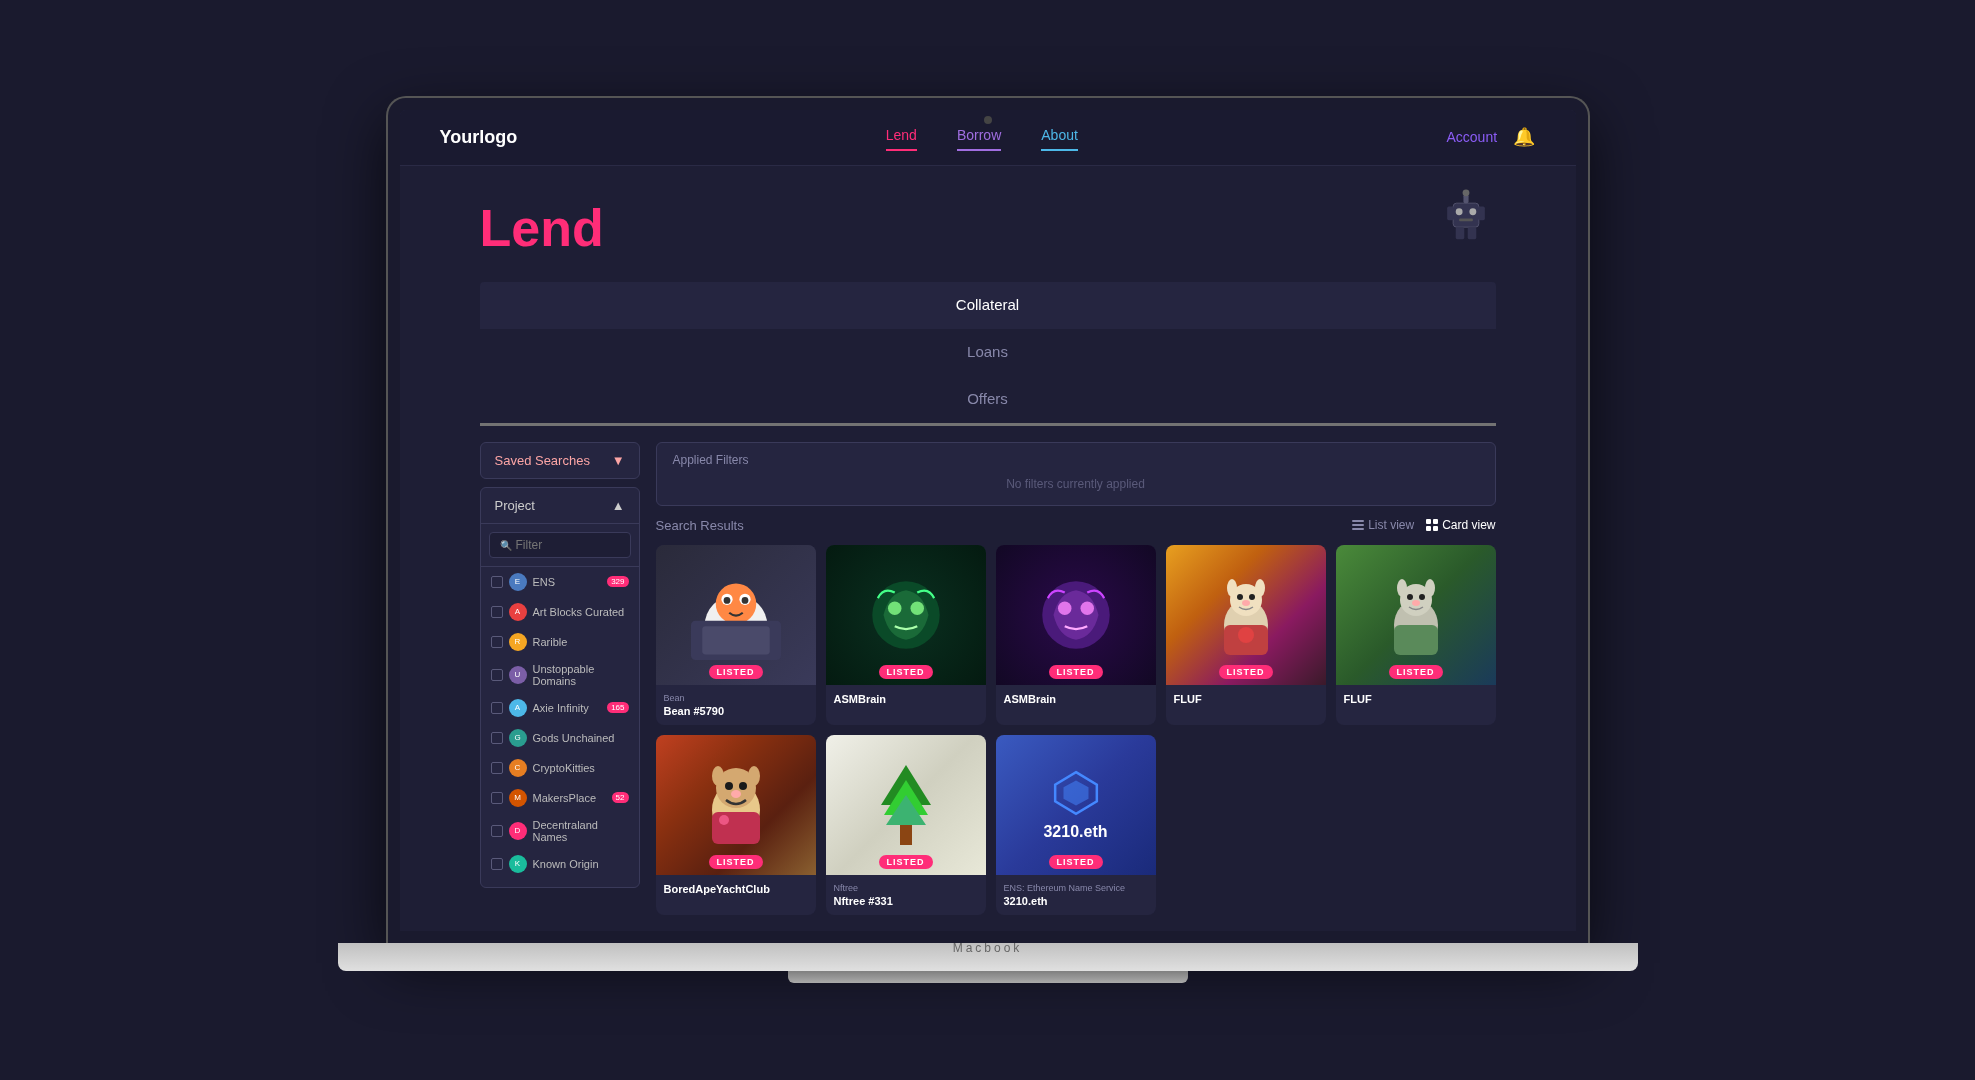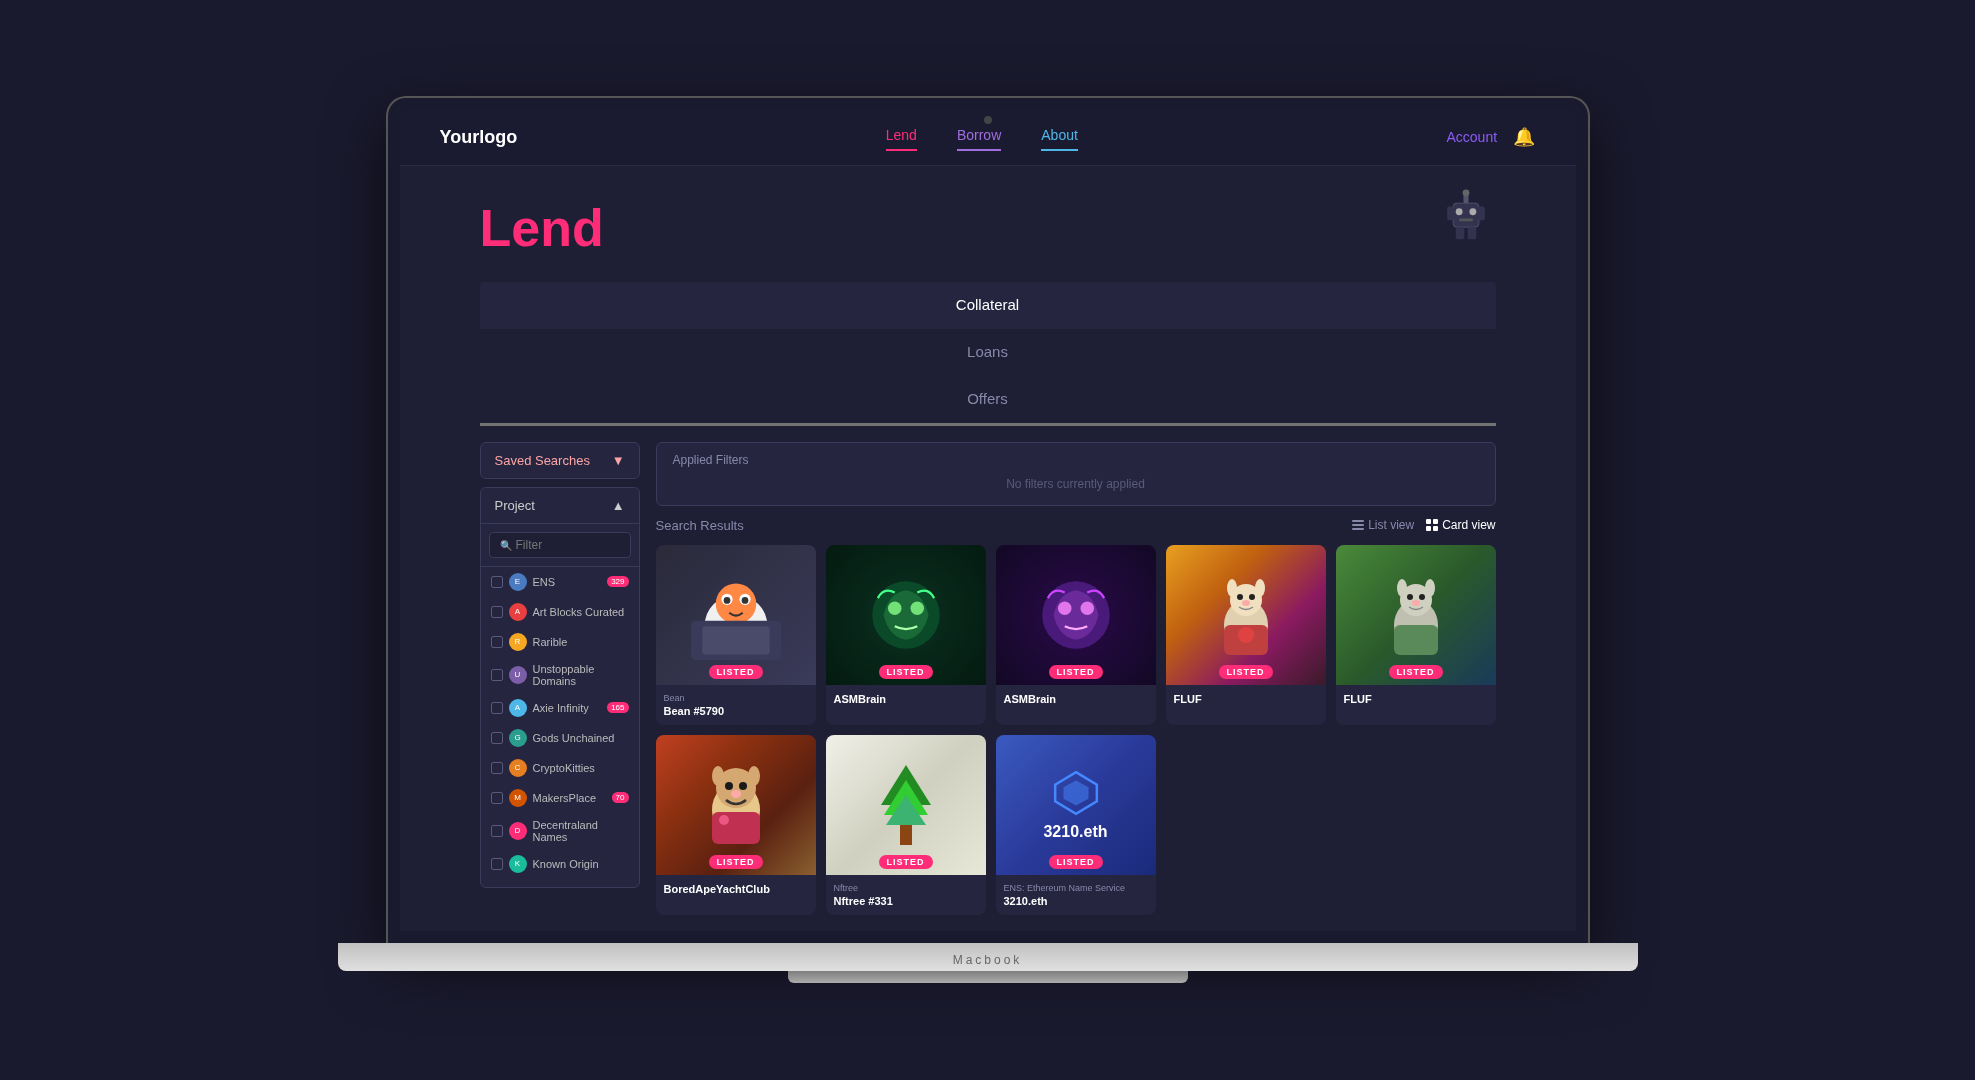--- a/index.html
+++ b/index.html
@@ -563,21 +563,21 @@
                 </div>
                 <div class="project-item">
                   <div class="project-checkbox"></div>
                   <div class="project-icon" style="background: rgb(230, 126, 34);">C</div>
                   <span class="project-name">CryptoKitties</span>
                 </div>
                 <div class="project-item">
                   <div class="project-checkbox"></div>
                   <div class="project-icon" style="background: rgb(211, 84, 0);">M</div>
                   <span class="project-name">MakersPlace</span>
-                  <span class="project-count">70</span>
+                  <span class="project-count">52</span>
                 </div>
                 <div class="project-item">
                   <div class="project-checkbox"></div>
                   <div class="project-icon" style="background: rgb(255, 45, 120);">D</div>
                   <span class="project-name">Decentraland Names</span>
                 </div>
                 <div class="project-item">
                   <div class="project-checkbox"></div>
                   <div class="project-icon" style="background: rgb(26, 188, 156);">K</div>
                   <span class="project-name">Known Origin</span>
@@ -783,16 +783,16 @@
         <div class="nft-name">3210.eth</div>
       </div>
     </div>
             </div>
         </div>
       </div>
     </div>
   </div>
 
   <div class="macbook-bottom" style="position:relative;">
-    <span style="position:absolute;bottom:4px;left:50%;transform:translateX(-50%);color:#666;font-size:12px;letter-spacing:3px;">Macbook</span>
+    <span style="position:absolute;bottom:16px;left:50%;transform:translateX(-50%);color:#666;font-size:12px;letter-spacing:3px;">Macbook</span>
   </div>
   <div class="macbook-foot"></div>
 </div>
 
 </body></html>

